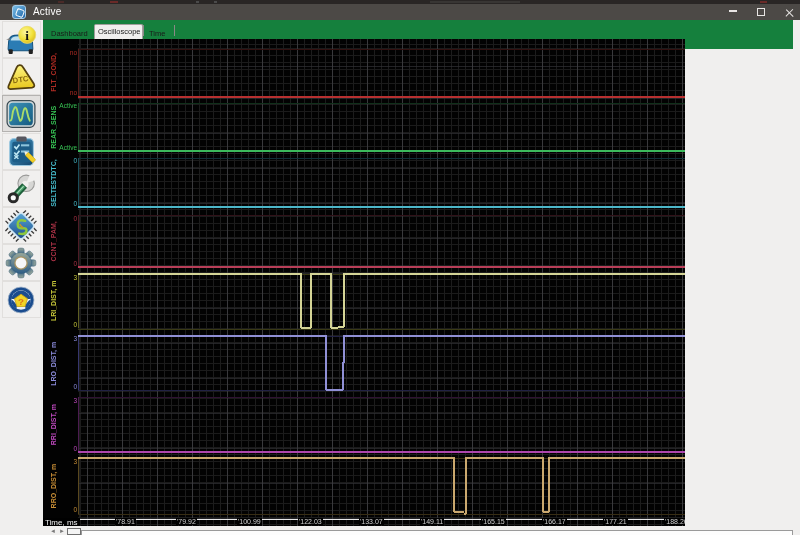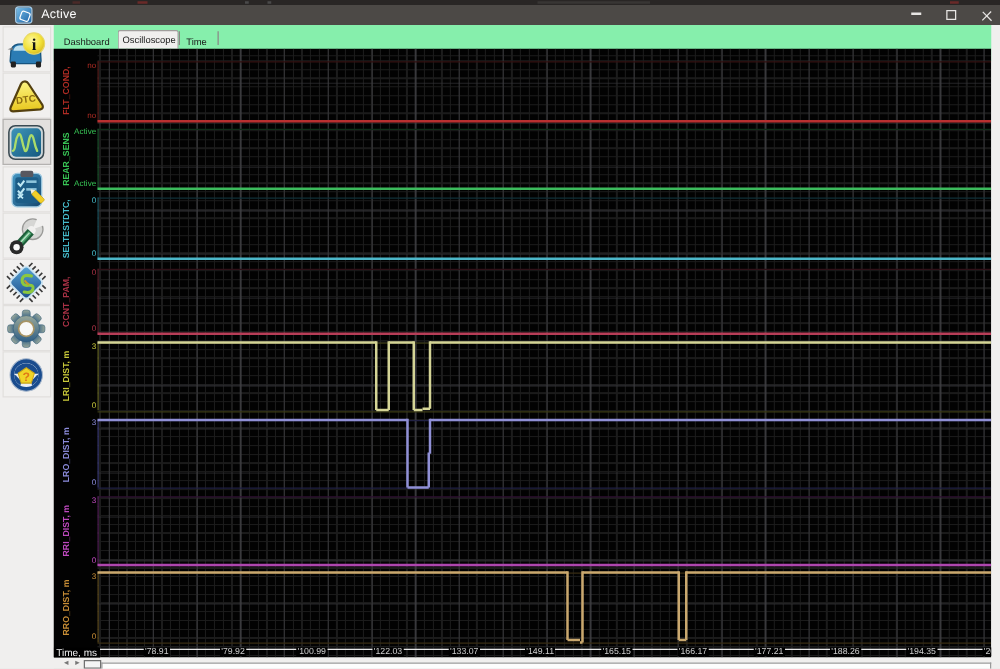--- a/index.html
+++ b/index.html
@@ -11,25 +11,25 @@
 #appicon { left:12px; top:1px; width:14px; height:14px; background:linear-gradient(135deg,#7cc0e8,#1c64a8); border-radius:3px; border:1px solid #a6cce8; }
 #appicon:before { content:""; position:absolute; left:3px; top:3px; width:6px; height:6px; border:1.5px solid #fff; border-radius:2px; transform:rotate(20deg); }
 #apptitle { left:33px; top:2px; color:#fff; font-size:10px; letter-spacing:0.2px; }
 #btnmin { left:729px; top:6px; width:8px; height:1.5px; background:#e8e6e4; }
 #btnmax { left:757px; top:3.5px; width:8px; height:8px; border:1px solid #e8e6e4; }
 #btnclose { left:785px; top:4px; width:8px; height:8px; }
 #btnclose:before,#btnclose:after { content:""; position:absolute; left:3.5px; top:-0.5px; width:1.4px; height:9.5px; background:#e8e6e4; }
 #btnclose:before { transform:rotate(45deg);} #btnclose:after { transform:rotate(-45deg);}
 #sidebar { left:0; top:20px; width:43px; height:515px; background:#f0efee; }
 .sbtn { position:absolute; left:2px; width:39px; height:37px; border:1px solid #e1dfdd; background:#f1f0ef; }
-#tabrow { left:43px; top:20px; width:757px; height:29px; background:#86efac; }
+#tabrow { left:43px; top:20px; width:757px; height:29px; background:#15803d; }
 .tabtext { position:absolute; top:8.5px; font-size:7.5px; color:#1a1a1a; }
 #seltab { position:absolute; left:51px; top:4px; width:49px; height:15px; border:1px solid #a09e9c; border-bottom:none; background:#f0efee; border-radius:2px 2px 0 0; }
 .tabsep { position:absolute; top:5px; width:1px; height:11px; background:#8a8886; }
-#scope { left:43px; top:39px; width:750px; height:487px; background:#020202; overflow:hidden; }
+#scope { left:43px; top:39px; width:642px; height:487px; background:#020202; overflow:hidden; }
 #grid { position:absolute; left:35px; top:0; width:715px; height:487px;
   background-image:
     repeating-linear-gradient(90deg, rgba(64,64,68,0.8) 0 1px, transparent 1px 35px),
     repeating-linear-gradient(0deg, rgba(48,48,52,0.72) 0 1px, transparent 1px 35px),
     repeating-linear-gradient(90deg, rgba(28,28,28,1) 0 1px, transparent 1px 7px),
     repeating-linear-gradient(0deg, rgba(27,27,27,1) 0 1px, transparent 1px 7px);
   background-position: 9px 0, 0 28px, 2px 0, 0 6px;
 }
 .hl { position:absolute; height:1px; }
 .vl { position:absolute; width:1px; }

